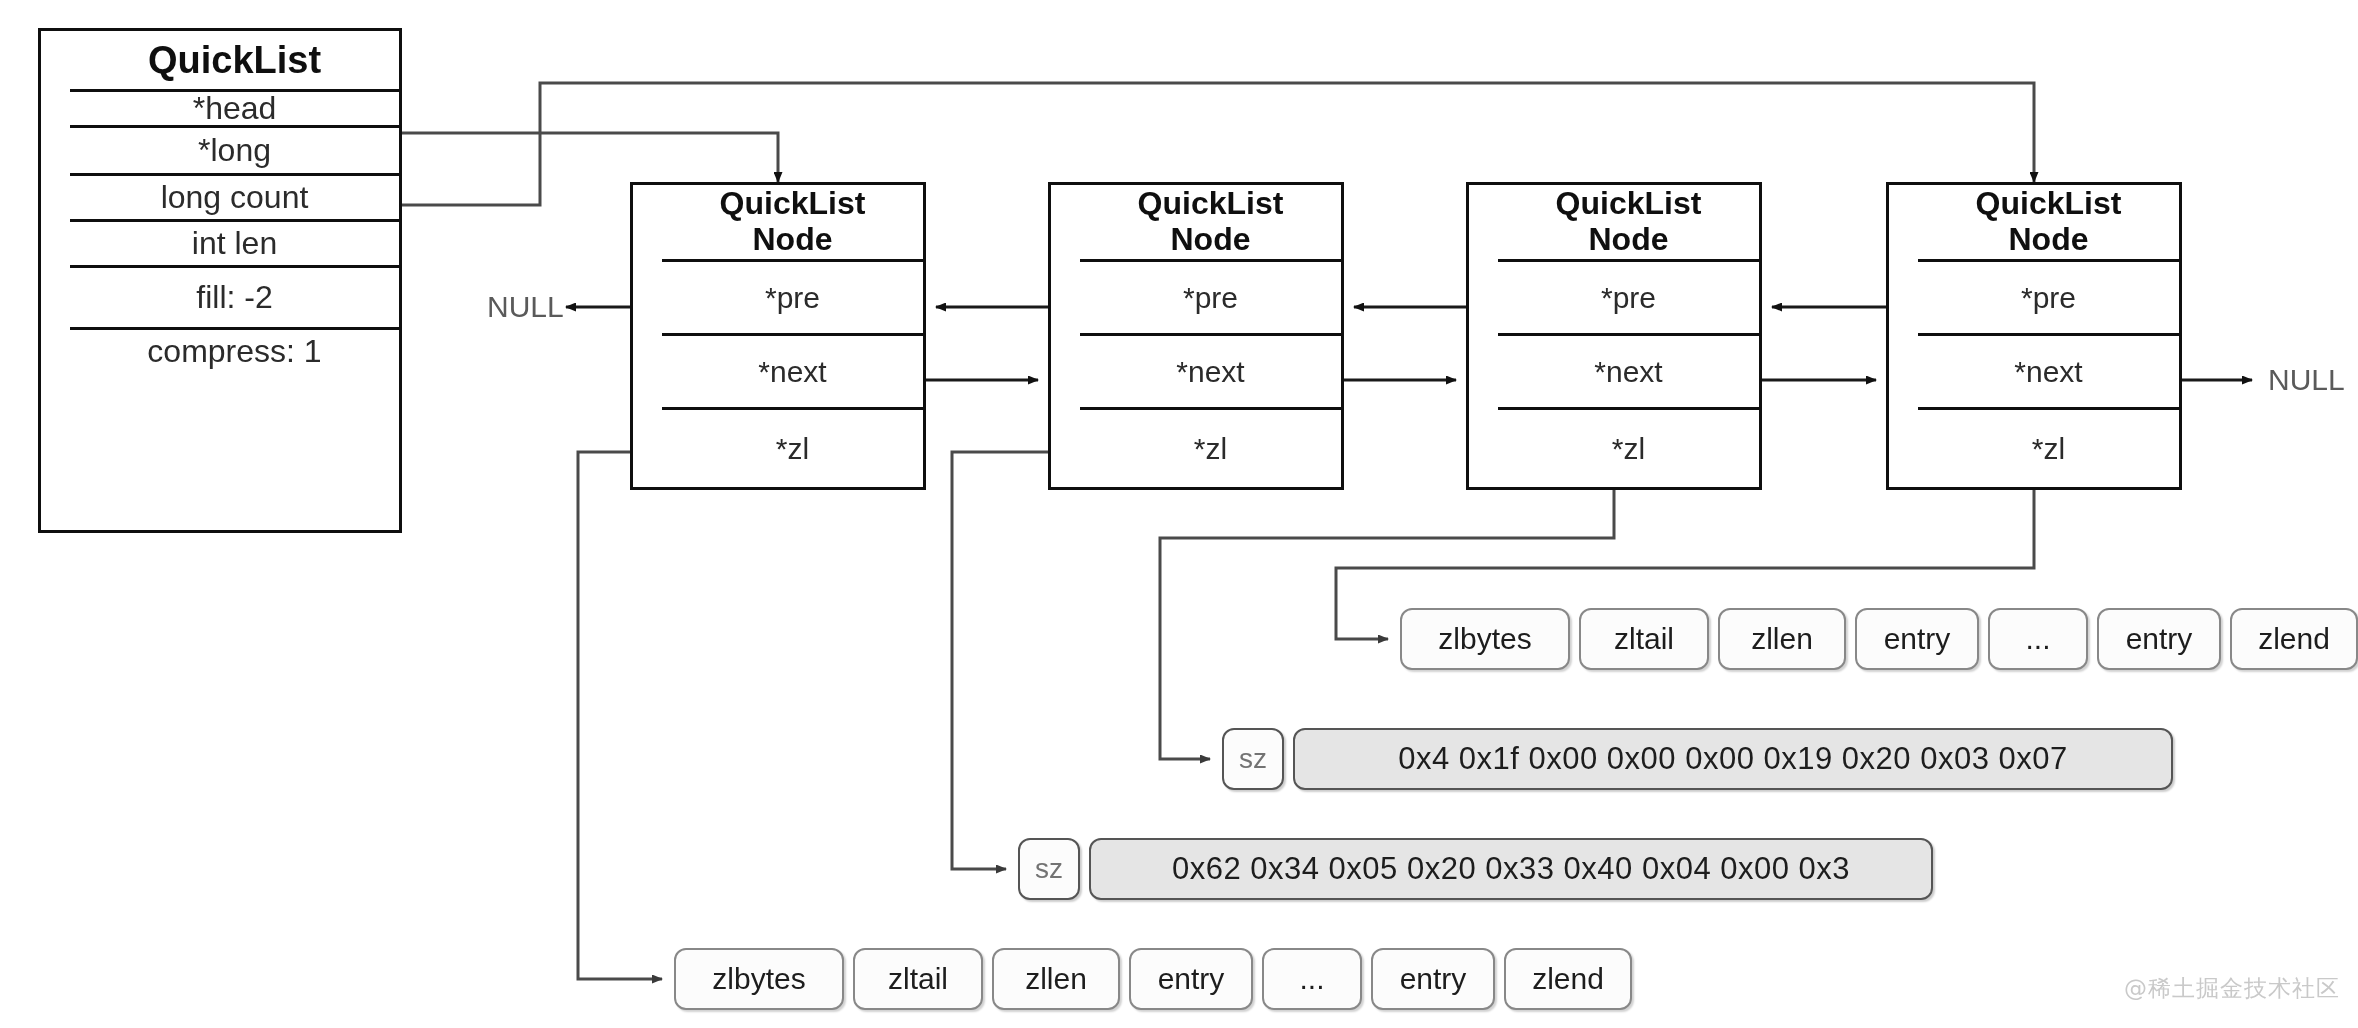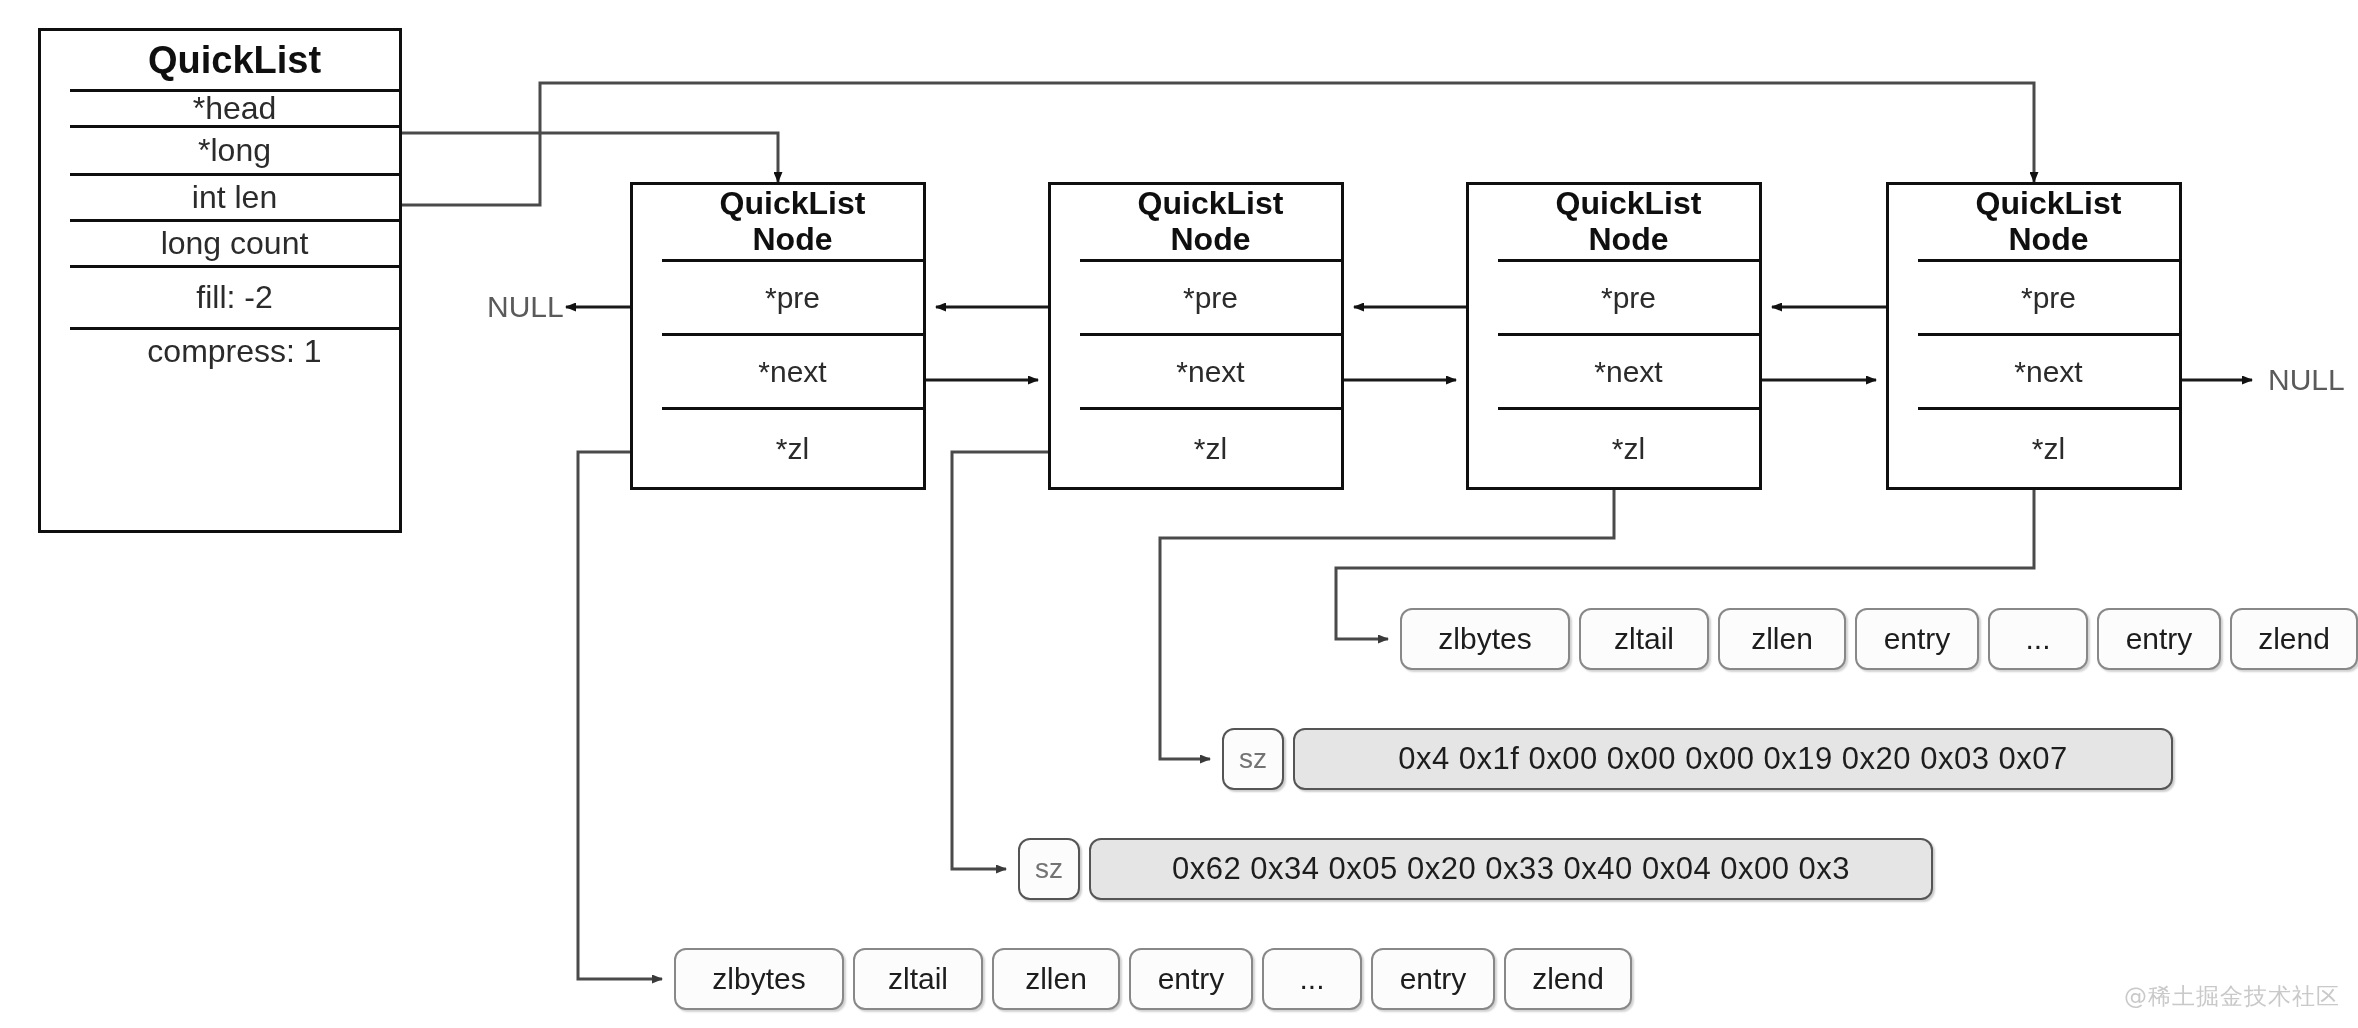--- a/index.html
+++ b/index.html
@@ -163,21 +163,21 @@
     font-size: 30px;
     color: #5a5a5a;
   }
   #null-left { left: 487px; top: 290px; }
   #null-right { left: 2268px; top: 363px; }
 
   
   #watermark {
     position: absolute;
     right: 18px;
-    bottom: 16px;
+    bottom: 24px;
     font-size: 23px;
     color: #c9c9c9;
     font-family: "DejaVu Sans", sans-serif;
     letter-spacing: 1px;
   }
 </style>
 </head>
 <body>
 
 <div id="canvas">
@@ -222,22 +222,22 @@
       <path d="M1614,490 L1614,538 L1160,538 L1160,759 L1210,759" marker-end="url(#arrowGrey)"></path>
 
       <path d="M2034,490 L2034,568 L1336,568 L1336,639 L1388,639" marker-end="url(#arrowGrey)"></path>
     </g>
   </svg>
 
   <div class="struct" id="quicklist">
     <div class="row title" style="height:58px">QuickList</div>
     <div class="row" style="height:36px">*head</div>
     <div class="row" style="height:48px">*long</div>
+    <div class="row" style="height:46px">long count</div>
     <div class="row" style="height:46px">int len</div>
-    <div class="row" style="height:46px">long count</div>
     <div class="row" style="height:62px">fill: -2</div>
     <div class="row" style="height:46px">compress: 1</div>
   </div>
 
   <div class="struct qlnode" id="node1">
     <div class="row title" style="height:74px">
       <span>QuickList</span>
       <span>Node</span>
     </div>
     <div class="row" style="height:74px">*pre</div>

